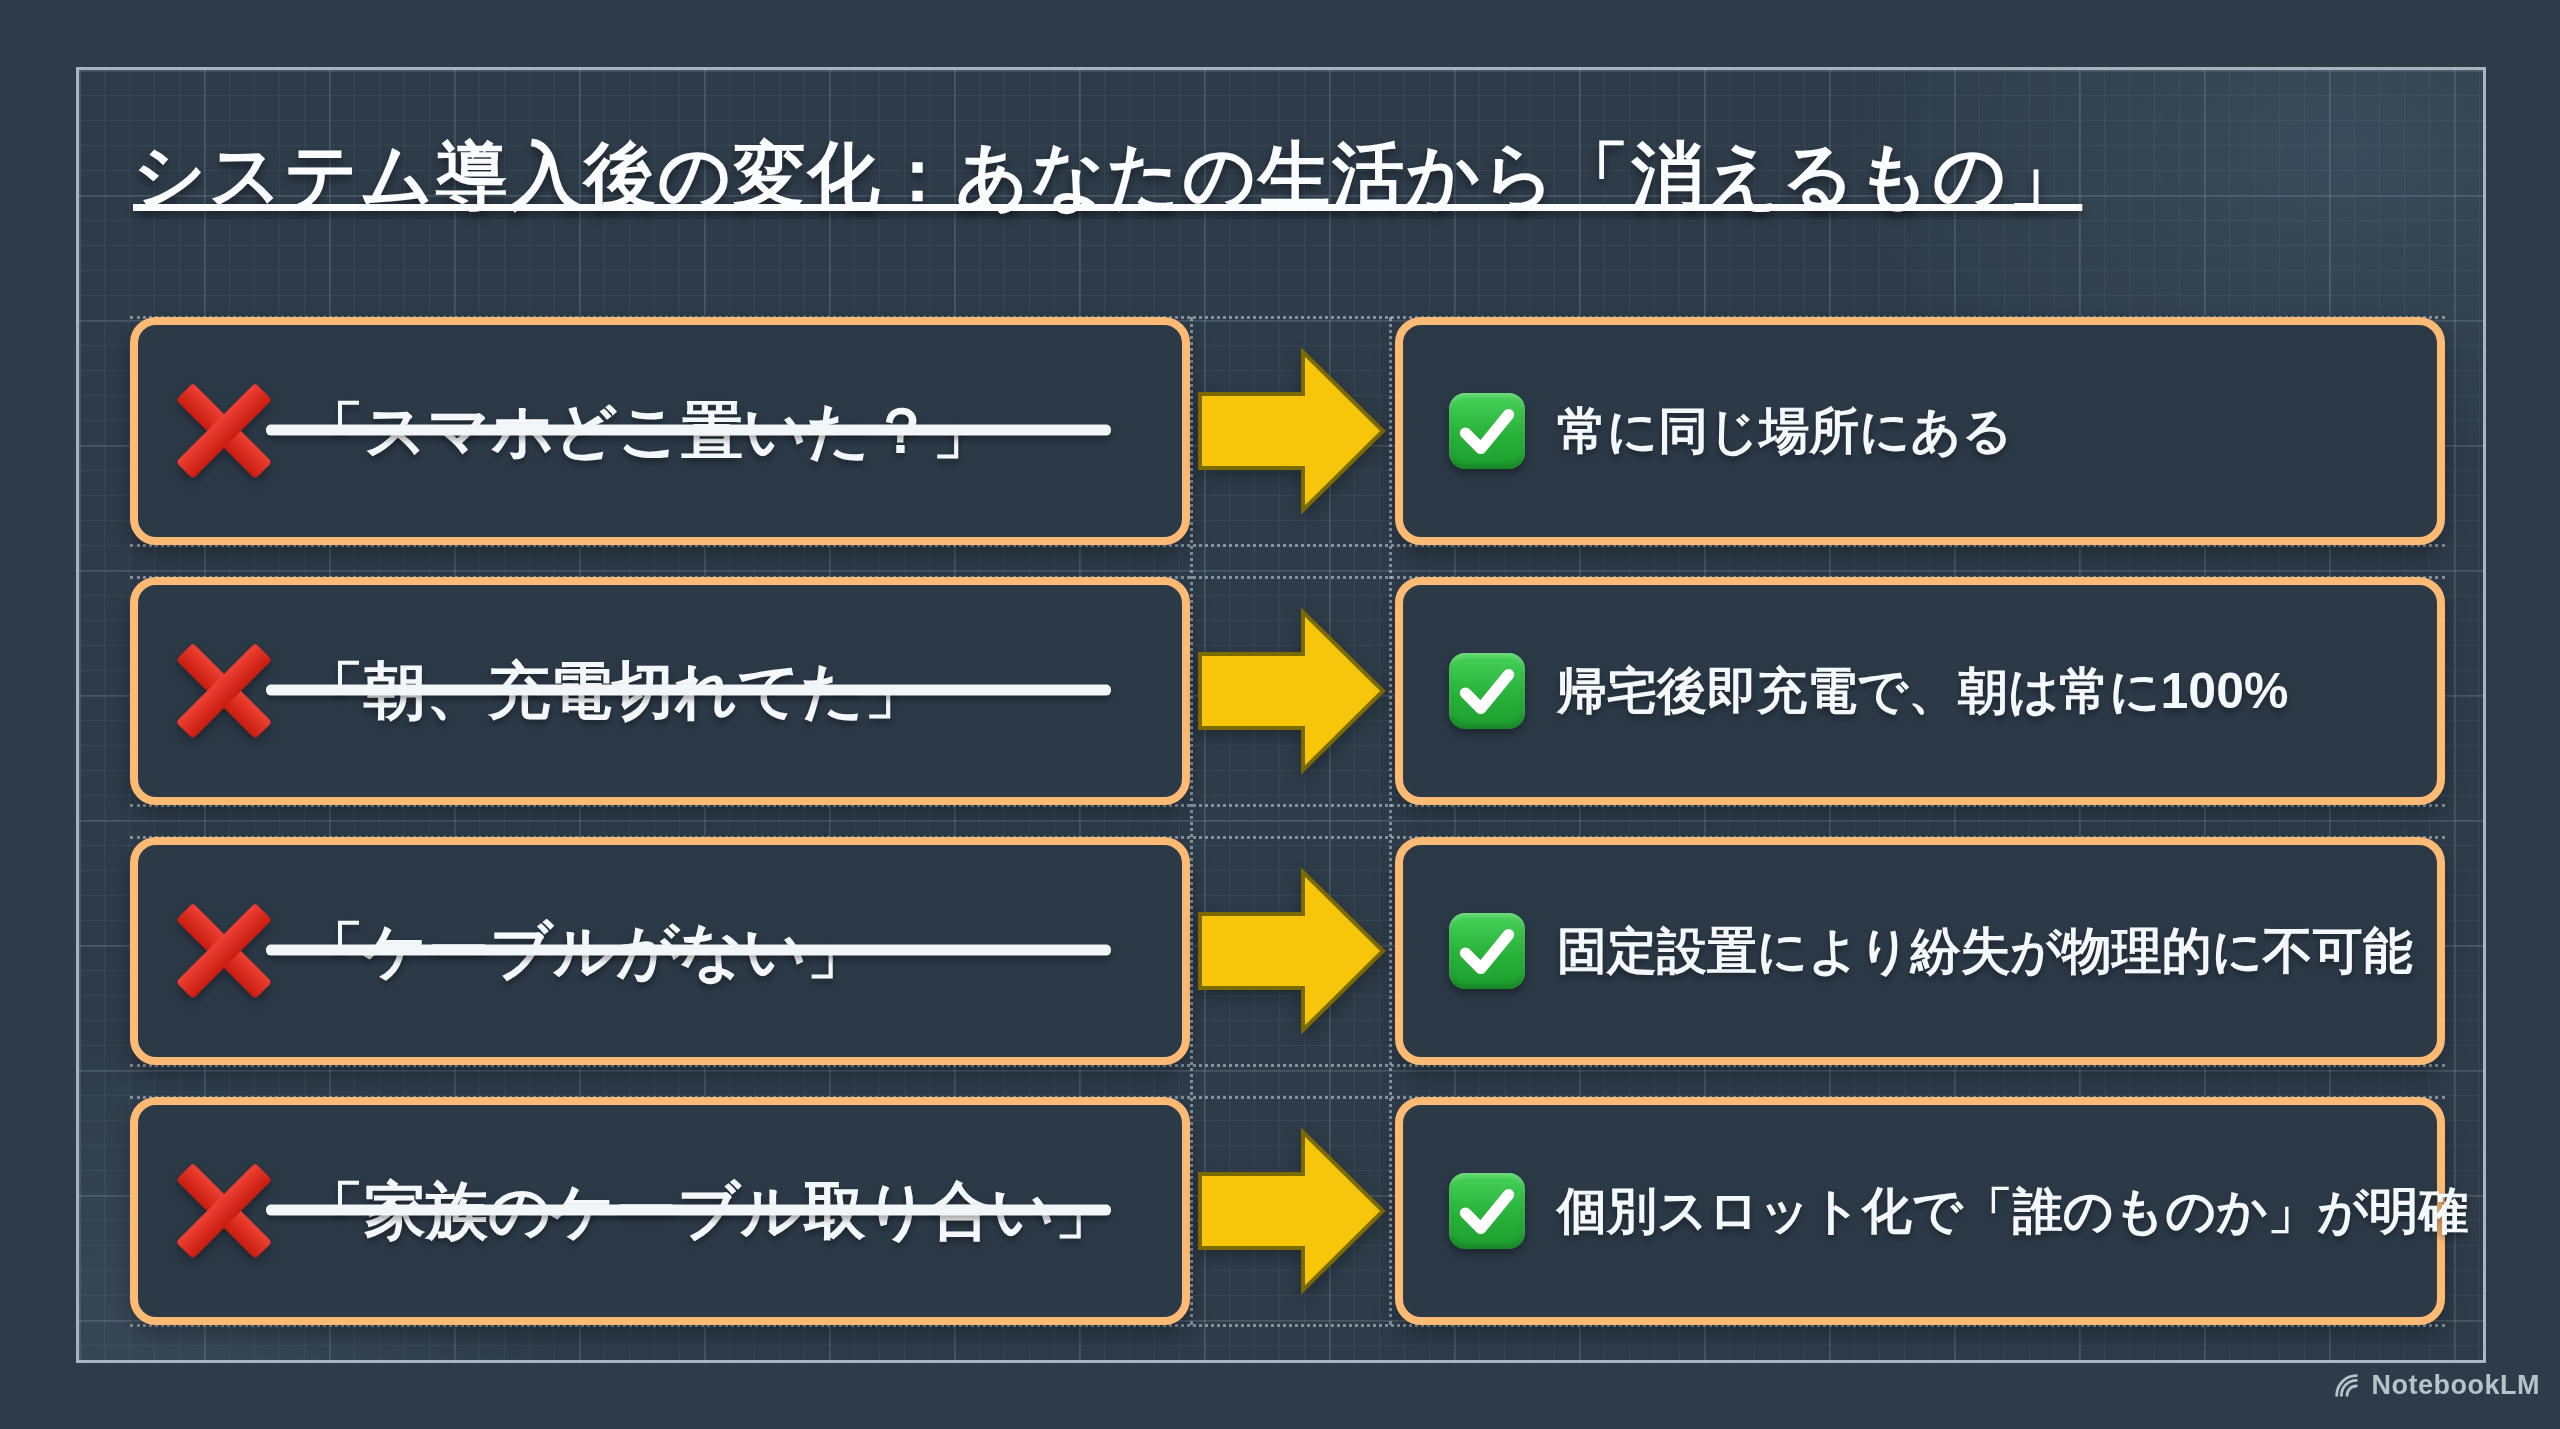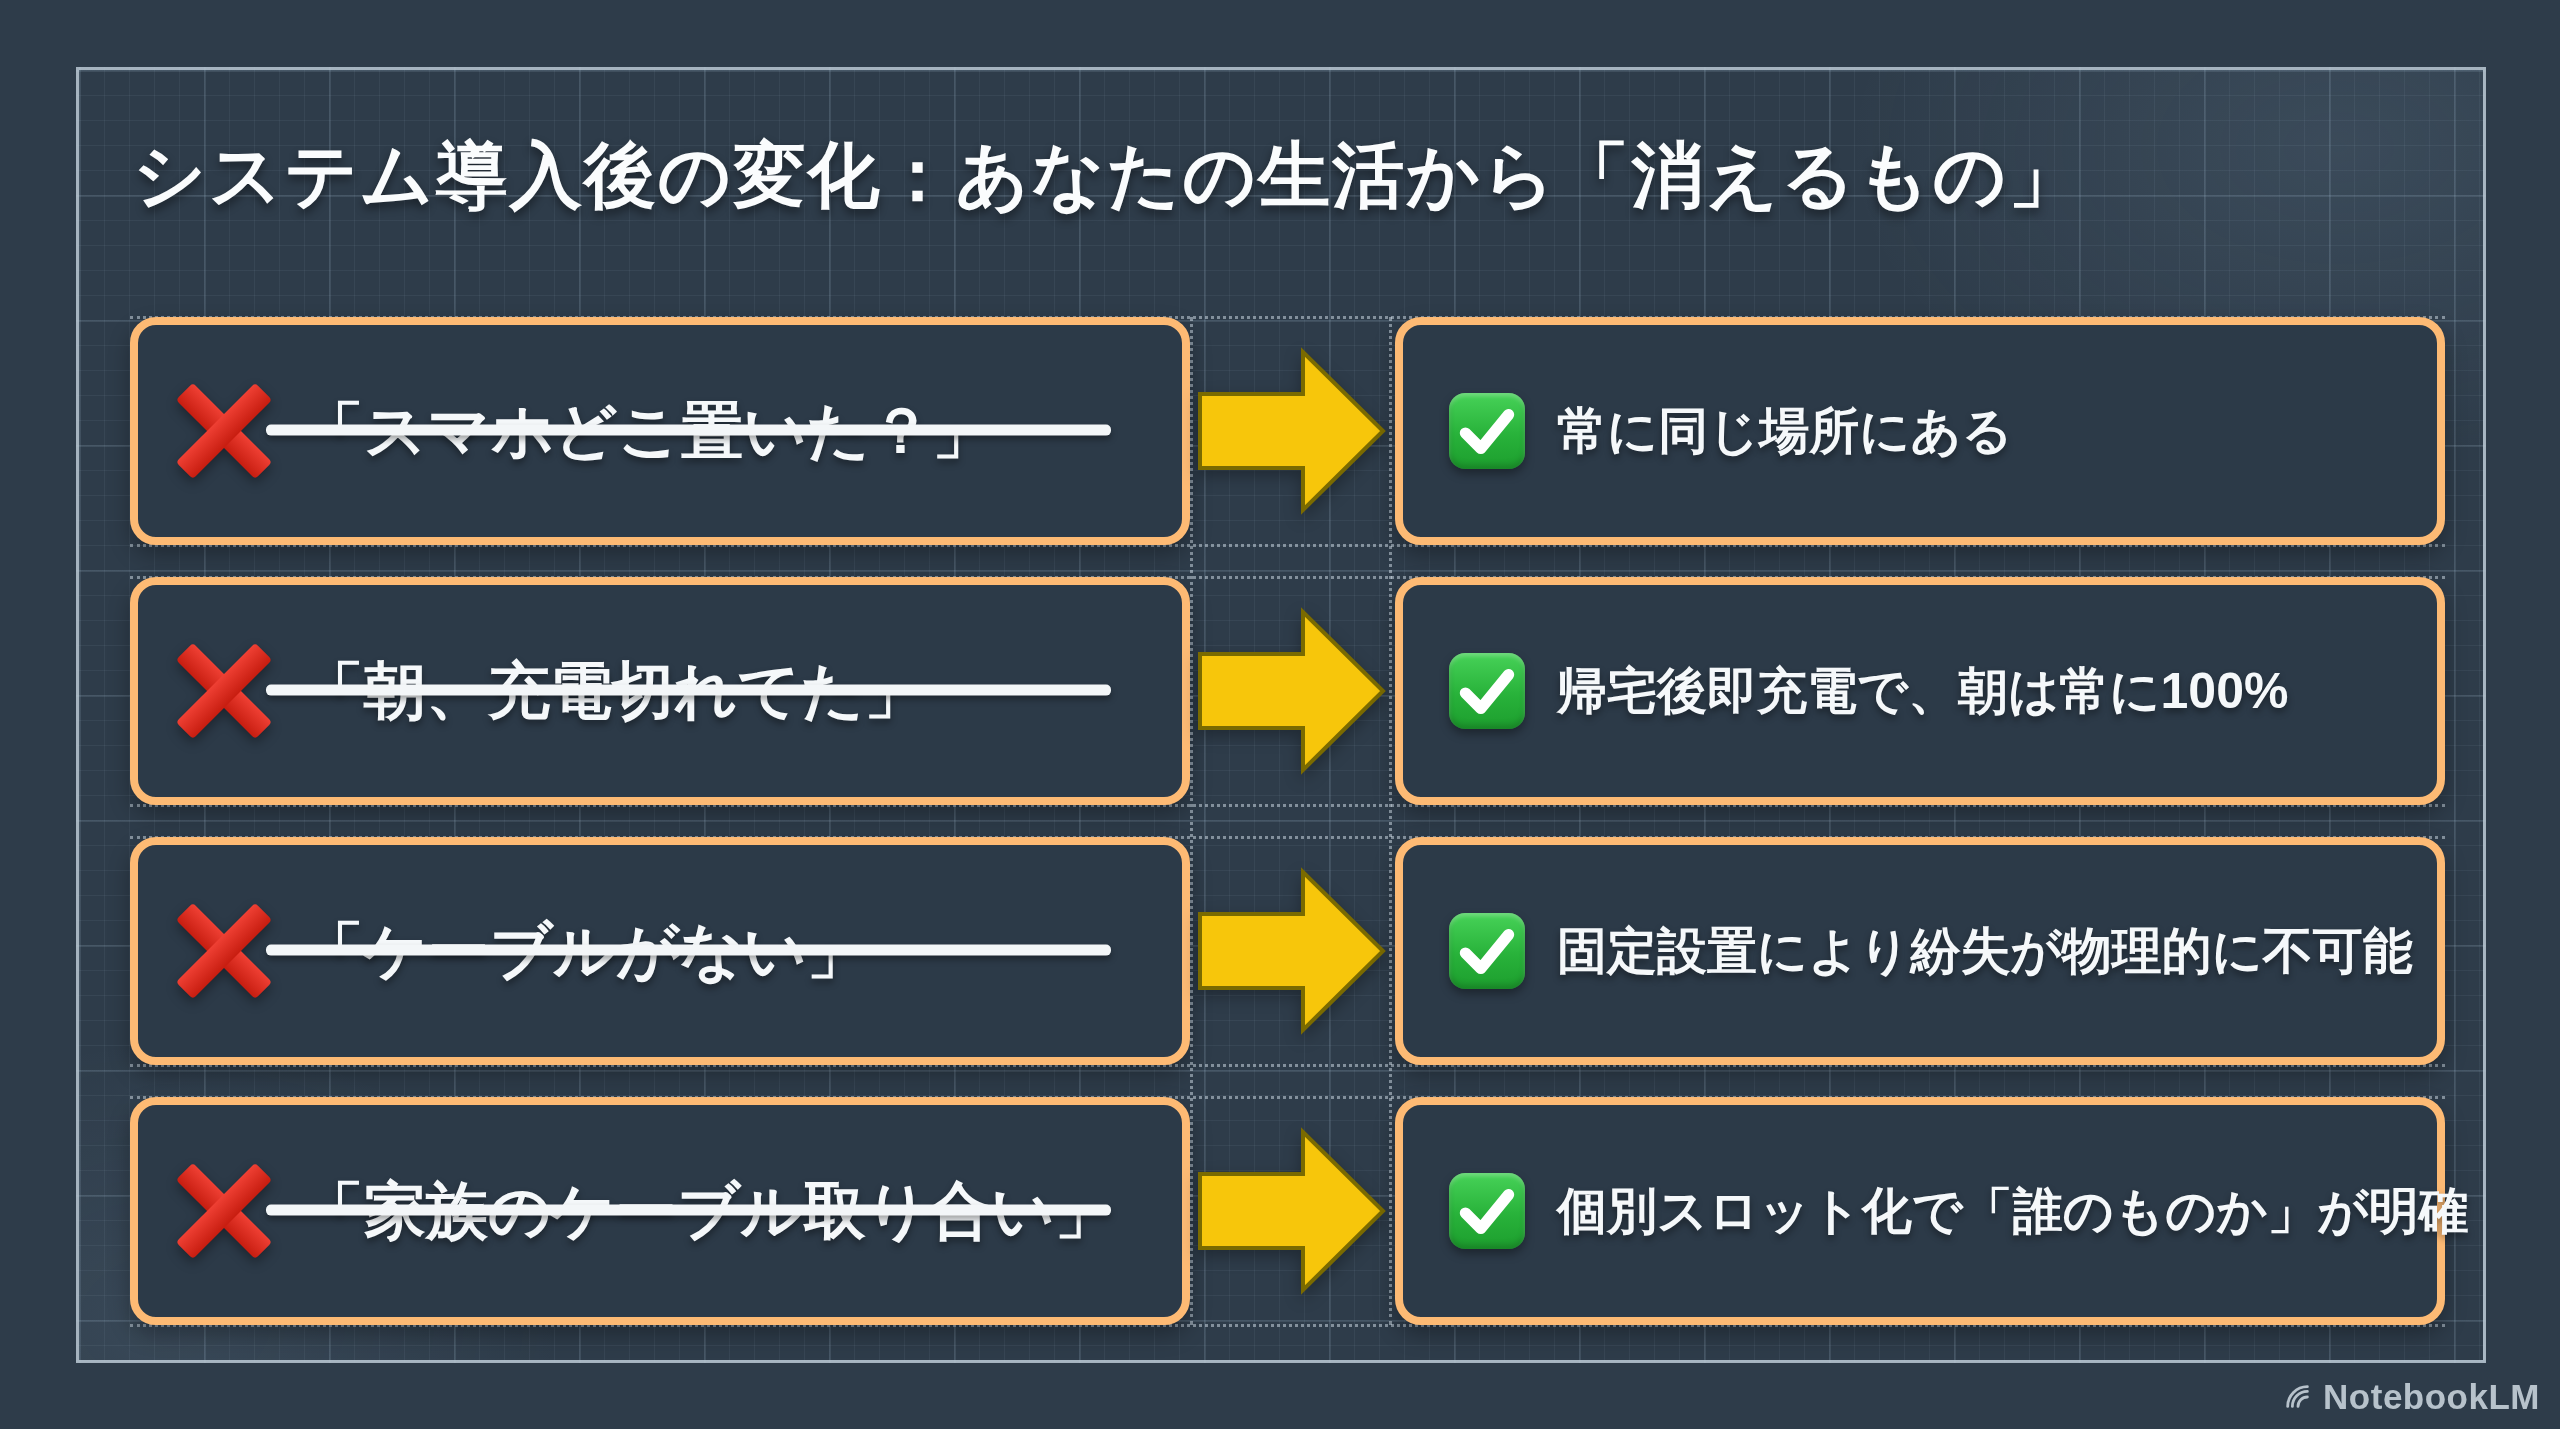--- a/index.html
+++ b/index.html
@@ -19,20 +19,21 @@
       repeating-linear-gradient(to right, rgba(168,194,214,.14) 0 2px, transparent 2px 125px),
       repeating-linear-gradient(to bottom, rgba(168,194,214,.14) 0 2px, transparent 2px 125px),
       repeating-linear-gradient(to right, rgba(168,194,214,.07) 0 1px, transparent 1px 25px),
       repeating-linear-gradient(to bottom, rgba(168,194,214,.07) 0 1px, transparent 1px 25px);
   }
   .title{
     position:absolute;left:133px;top:128px;margin:0;
     font-size:72px;font-weight:800;letter-spacing:2px;color:#fafcfd;
     text-shadow:0 5px 10px rgba(0,0,0,.45);
     white-space:nowrap;
+    text-decoration:underline;
   }
   
   .hguide{position:absolute;left:130px;width:2315px;height:0;border-top:3px dotted rgba(215,228,238,.50);z-index:1;}
   .vguide{position:absolute;top:317px;height:1008px;width:0;border-left:3px dotted rgba(215,228,238,.50);z-index:1;}
   
   .row{position:absolute;left:130px;width:2315px;height:228px;z-index:2;}
   .box{
     position:absolute;top:0;height:228px;box-sizing:border-box;
     background:#2c3a48;border:8px solid #fdba74;border-radius:26px;
     box-shadow:0 10px 22px rgba(0,0,0,.30);
@@ -66,22 +67,22 @@
   .check{
     width:76px;height:76px;flex:0 0 76px;border-radius:16px;
     background:linear-gradient(180deg,#47d258 0%,#28b23a 55%,#1d9e2e 100%);
     box-shadow:0 5px 10px rgba(0,0,0,.35), inset 0 -4px 6px rgba(0,0,0,.18), inset 0 3px 4px rgba(255,255,255,.25);
     display:flex;align-items:center;justify-content:center;
   }
   
   .arrow{position:absolute;left:1067px;top:29px;width:190px;height:170px;filter:drop-shadow(0 6px 8px rgba(0,0,0,.30));}
   
   .watermark{
-    position:absolute;right:20px;bottom:12px;display:flex;align-items:center;gap:10px;
-    color:#b7c2cb;font-size:35px;font-weight:600;letter-spacing:.5px;
+    position:absolute;right:20px;bottom:28px;display:flex;align-items:center;gap:10px;
+    color:#b7c2cb;font-size:27px;font-weight:600;letter-spacing:.5px;
   }
 </style>
 </head>
 <body>
 
 <div id="canvas">
   <div class="frame"></div>
 
   <h1 class="title">システム導入後の変化：あなたの生活から「消えるもの」</h1>
 

